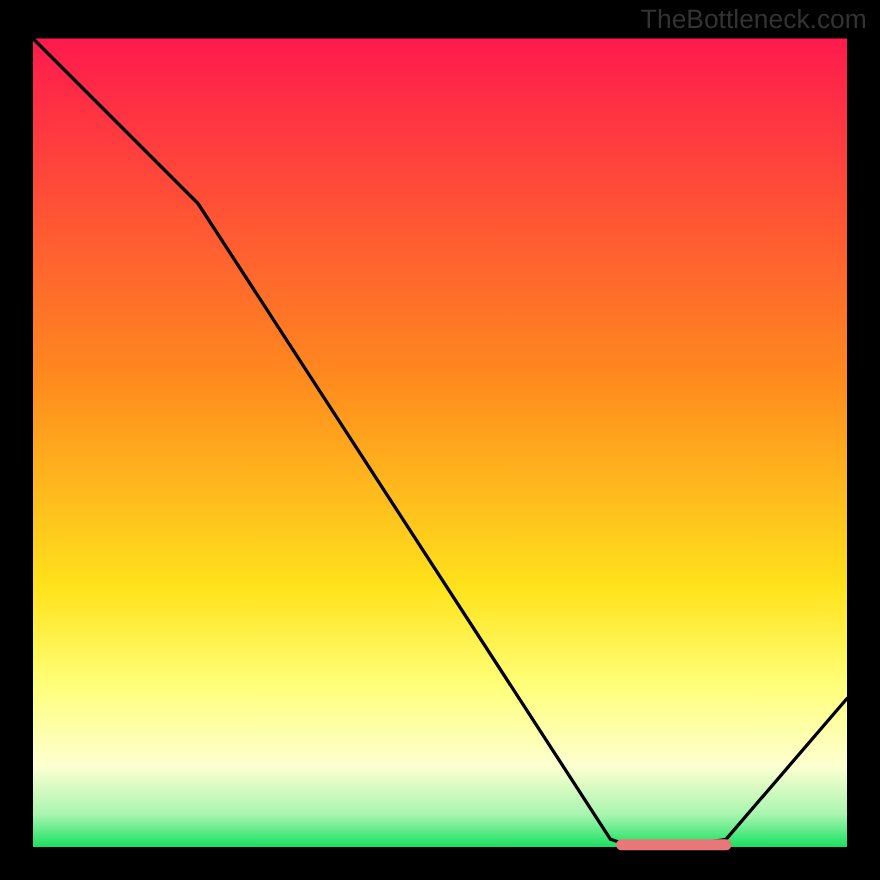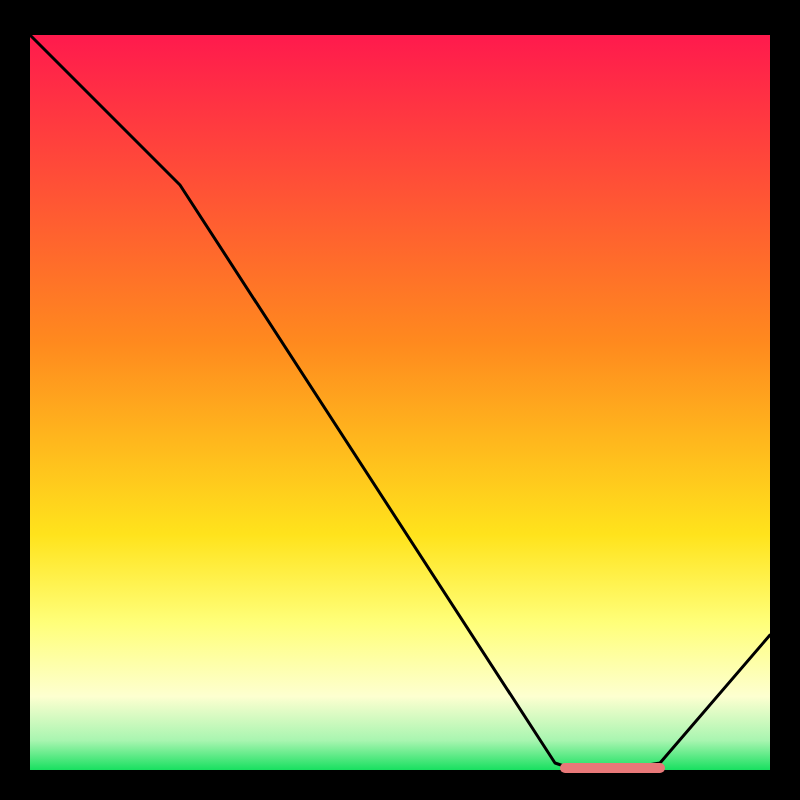--- a/index.html
+++ b/index.html
@@ -49,13 +49,14 @@
         </linearGradient>
     </defs>
 
     <rect id="plot-rect" fill="url(#bg-grad)" x="30" y="35" width="740" height="735"></rect>
 
     <path id="curve" fill="none" stroke="#000" stroke-width="3" stroke-linejoin="round" stroke-linecap="round" d="M30.0 35.0 L180.0 185.0 L555.0 763.0 L570.0 768.0 L630.0 768.0 L660.0 763.0 L770.0 635.0"></path>
 
     <line id="marker" stroke="#e87878" stroke-width="10" stroke-linecap="round" x1="565" x2="660" y1="768" y2="768"></line>
   </svg>
 
+  <div class="watermark">TheBottleneck.com</div>
 </div>
 
 </body></html>

